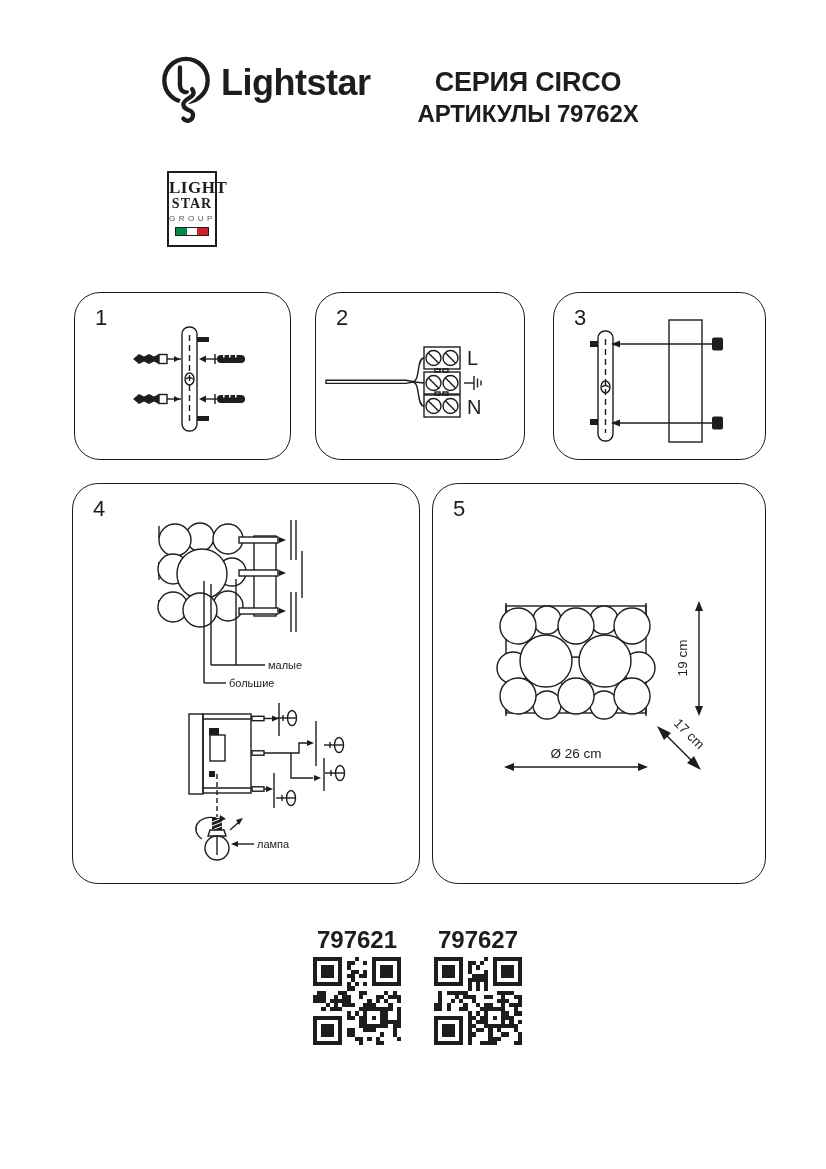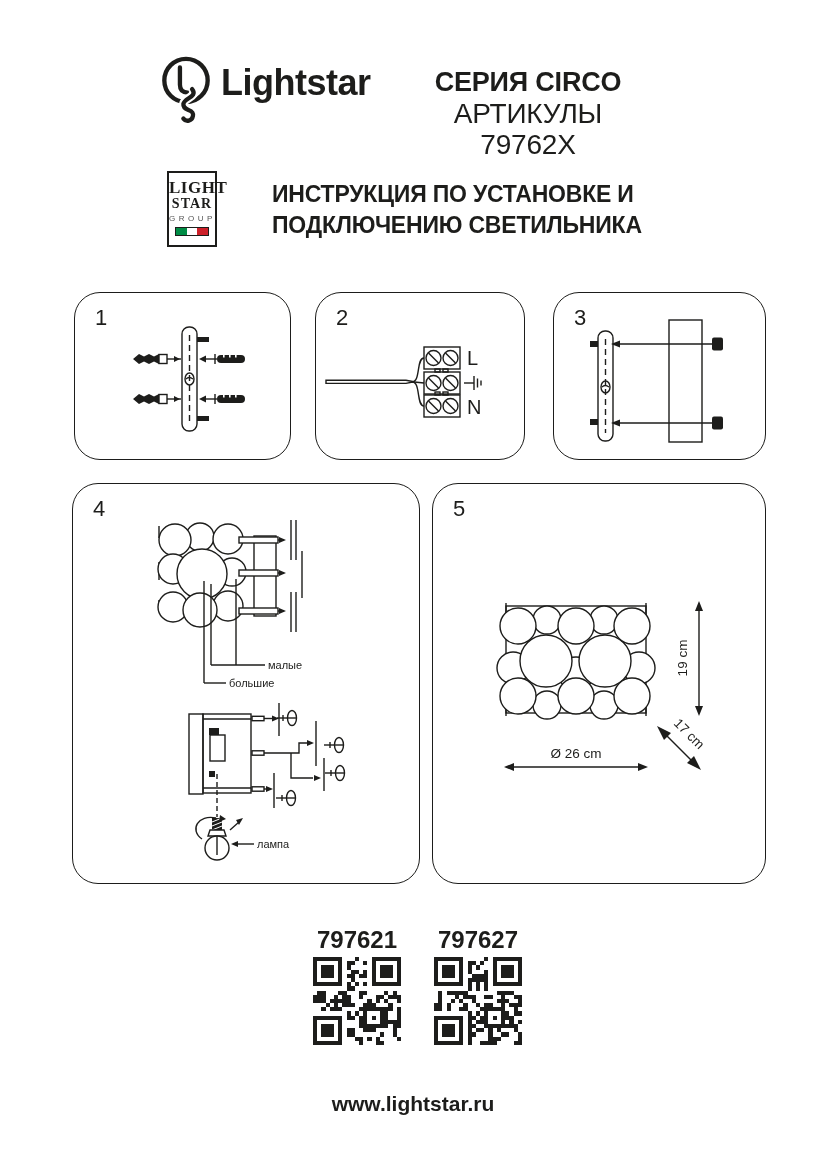--- a/index.html
+++ b/index.html
@@ -5,21 +5,21 @@
   html,body{margin:0;padding:0;background:#888;}
   .page{
     position:relative;width:826px;height:1169px;background:#ffffff;
     font-family:"Liberation Sans",sans-serif;color:#1d1d1b;overflow:hidden;
     margin:0 auto;
   }
   .abs{position:absolute;}
   
   .brand-text{font-size:36px;font-weight:600;letter-spacing:-0.5px;color:#1d1d1b;}
   .series{font-size:27px;font-weight:bold;letter-spacing:-0.2px;}
-  .articles{font-size:28px;font-weight:normal;letter-spacing:-0.2px;}
+  .articles{font-size:24px;font-weight:bold;letter-spacing:-0.2px;}
   .hdr-right{text-align:center;line-height:31px;}
   
   .group-box{
     box-sizing:border-box;width:50px;height:76px;border:2px solid #1d1d1b;
     text-align:center;font-family:"Liberation Serif",serif;background:#fff;
     padding-top:7px;
   }
   .group-box .l1{font-size:17px;font-weight:bold;line-height:15px;letter-spacing:0.5px;}
   .group-box .l2{font-size:14px;font-weight:bold;line-height:17px;letter-spacing:1px;}
   .group-box .l3{font-size:8px;letter-spacing:3.5px;line-height:10px;margin-top:2px;font-family:"Liberation Sans",sans-serif;color:#555;}
@@ -63,24 +63,20 @@
     <div class="l1">LIGHT</div>
     <div class="l2">STAR</div>
     <div class="l3">GROUP</div>
     <div class="flag">
       <div style="background:#008C45"></div>
       <div style="background:#ffffff"></div>
       <div style="background:#CD212A"></div>
     </div>
   </div>
 
-  <div class="abs instr-title" style="left:272px;top:179px;">
-    <div>ИНСТРУКЦИЯ ПО УСТАНОВКЕ И</div>
-    <div>ПОДКЛЮЧЕНИЮ СВЕТИЛЬНИКА</div>
-  </div>
 
   <div class="panel" style="left:74px;top:292px;width:217px;height:168px;">
     <div class="pnum">1</div>
     <svg class="diagram" width="217" height="168" viewBox="0 0 217 168">
       <g>
         <rect class="sw" x="107" y="34" width="15" height="104" rx="7"></rect>
         <line class="s" x1="114.5" y1="42" x2="114.5" y2="130" stroke-dasharray="6 4" stroke-width="1"></line>
         <ellipse class="s" cx="114.5" cy="86" rx="4.5" ry="6"></ellipse>
         <path class="s" d="M111,86 q3,-3 7,0" stroke-width="1"></path>
         <rect class="f" x="122" y="44" width="12" height="5"></rect>
@@ -804,14 +800,13 @@
         <rect x="32" y="80" width="4" height="4"></rect>
         <rect x="44" y="80" width="4" height="4"></rect>
         <rect x="48" y="80" width="4" height="4"></rect>
         <rect x="52" y="80" width="4" height="4"></rect>
         <rect x="56" y="80" width="4" height="4"></rect>
         <rect x="76" y="80" width="4" height="4"></rect>
         <rect x="80" y="80" width="4" height="4"></rect>
       </g>
     </svg>
 
-  <div class="abs footer" style="left:0;top:1092px;">www.lightstar.ru</div>
 </div>
 
 </body></html>

